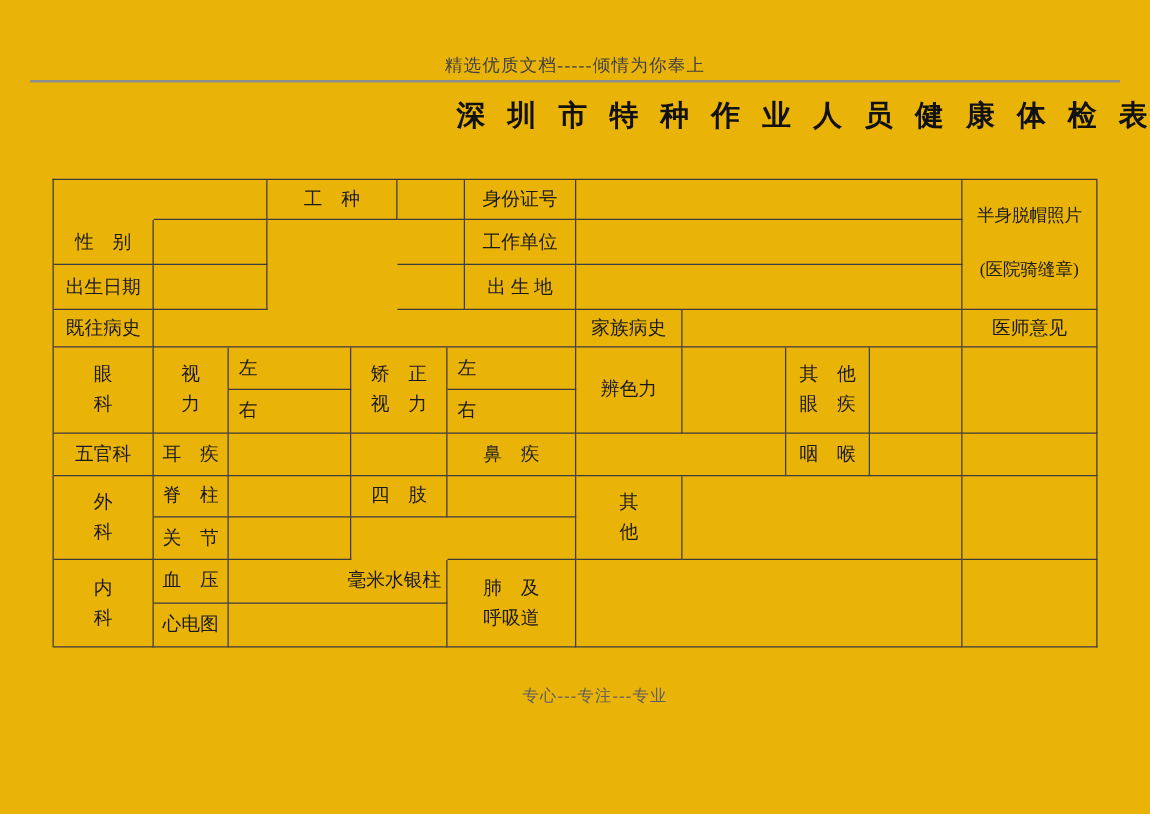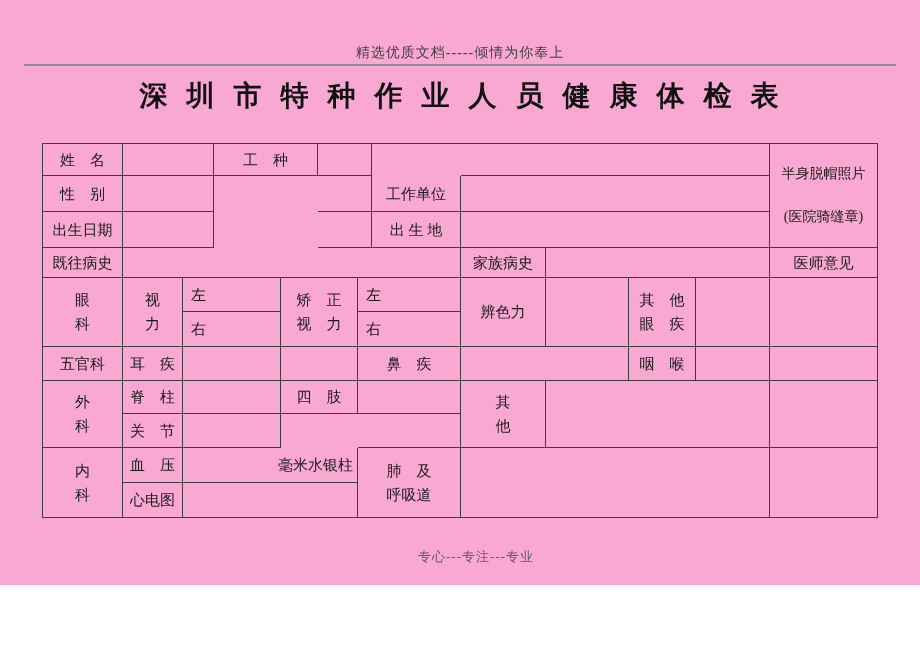--- a/index.html
+++ b/index.html
@@ -1,32 +1,32 @@
 <!DOCTYPE html>
 <html><head>
 <meta charset="utf-8">
 <style>
   * { margin:0; padding:0; box-sizing:border-box; }
   html,body { background:#ffffff; }
   .page {
-    position:relative; width:920px; height:585px; background:#f9a8d4;
+    position:relative; width:920px; height:651px; background:#eab308;
     font-family:"Liberation Serif","DejaVu Serif",serif; color:#1a1a1a;
     overflow:hidden;
   }
   .doc-header {
     position:absolute; top:44px; left:0; width:100%;
     text-align:center; font-size:14px; color:#404040; letter-spacing:1px;
   }
   .header-rule {
     position:absolute; top:64px; left:24px; width:872px; height:0;
     border-top:2px solid #8f8f8f;
   }
   .doc-title {
     position:absolute; top:77px; left:0; width:100%;
-    text-align:center; font-size:28px; font-weight:bold; color:#111;
+    text-align:right; font-size:23px; font-weight:bold; color:#111;
     letter-spacing:2px; word-spacing:8px;
   }
   .form-table {
     position:absolute; left:42px; top:143px;
     display:grid;
     grid-template-columns:80px 60px 31px 67px 37px 40px 14px 89px 85px 83px 67px 74px 108px;
     grid-template-rows:32px 36px 36px 30px 34px 35px 34px 33px 34px 35px 35px;
     border-top:1px solid #3d3d3d; border-left:1px solid #3d3d3d;
   }
   .cell {
@@ -47,24 +47,24 @@
 <body>
 
 <div class="page">
 
   <div class="doc-header">精选优质文档-----倾情为你奉上</div>
   <div class="header-rule"></div>
   <div class="doc-title">深 圳 市 特 种 作 业 人 员 健 康 体 检 表</div>
 
   <div class="form-table">
 
-    <div class="cell" style="grid-area:1/1/2/2">姓　名</div>
     <div class="cell" style="grid-area:1/2/2/4"></div>
     <div class="cell" style="grid-area:1/4/2/6">工　种</div>
     <div class="cell" style="grid-area:1/6/2/8"></div>
+    <div class="cell" style="grid-area:1/8/2/9">身份证号</div>
     <div class="cell" style="grid-area:1/9/2/13"></div>
     <div class="cell" style="grid-area:2/1/3/2">性　别</div>
 
     <div class="cell photo" style="grid-area:1/13/4/14">半身脱帽照片
 
 (医院骑缝章)</div>
     <div class="cell" style="grid-area:2/2/3/4"></div>
     <div class="cell" style="grid-area:2/6/3/8"></div>
     <div class="cell" style="grid-area:2/8/3/9">工作单位</div>
     <div class="cell" style="grid-area:2/9/3/13"></div>

